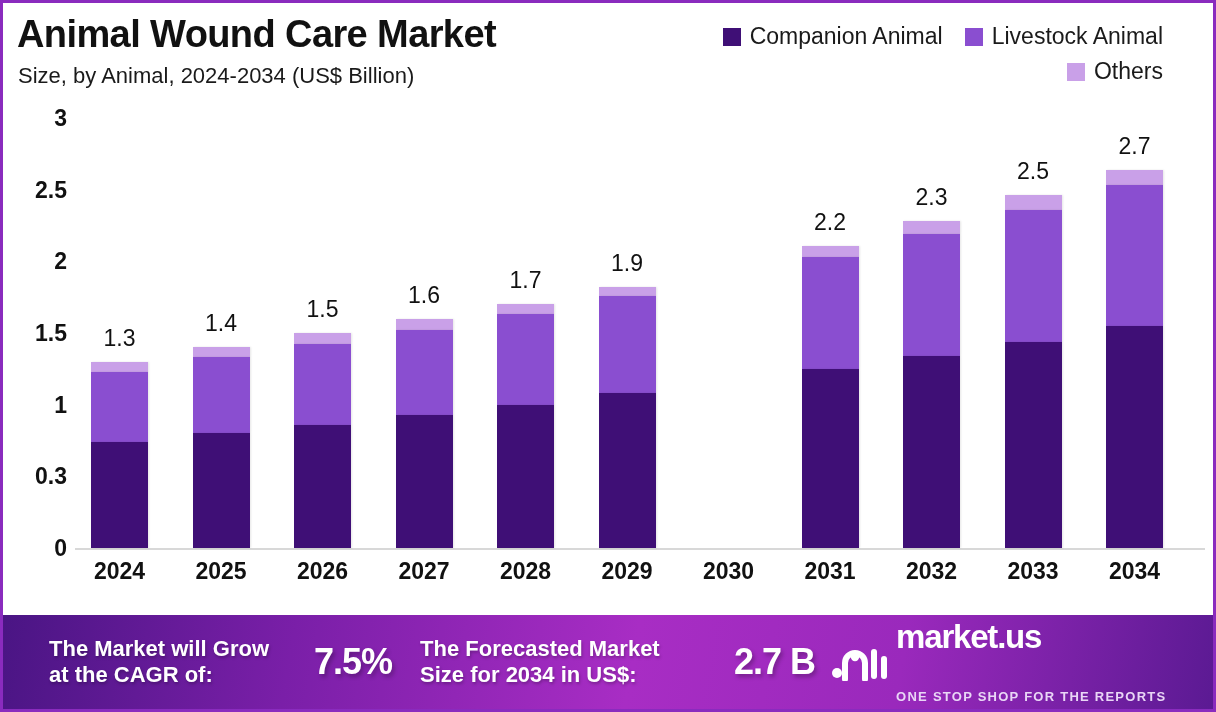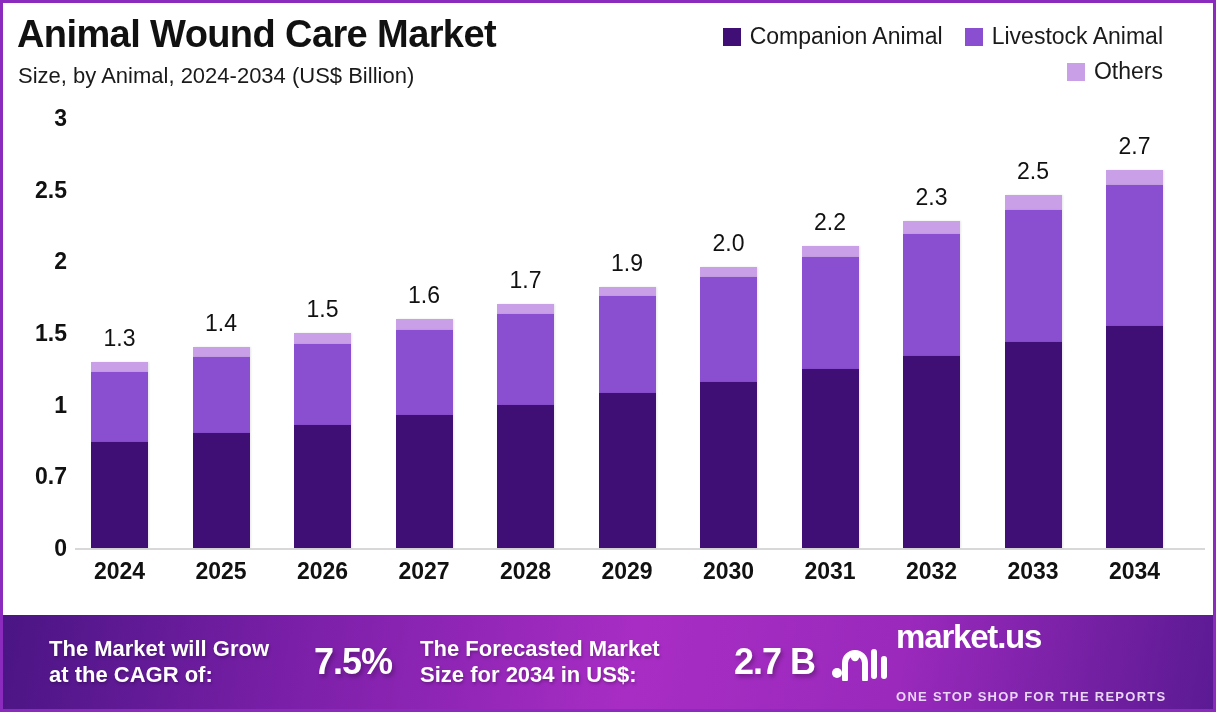--- a/index.html
+++ b/index.html
@@ -122,21 +122,21 @@
       </div>
       <div class="legend-item">
         <span class="legend-swatch" style="background: rgb(201, 160, 232);"></span>
         <span class="legend-label">Others</span>
       </div>
     </div>
 
   <div id="plot">
     <div id="axis-labels">
         <div class="ytick" style="top: 445px;">0</div>
-        <div class="ytick" style="top: 373.333px;">0.7</div>
+        <div class="ytick" style="top: 373.333px;">0.3</div>
         <div class="ytick" style="top: 301.667px;">1</div>
         <div class="ytick" style="top: 230px;">1.5</div>
         <div class="ytick" style="top: 158.333px;">2</div>
         <div class="ytick" style="top: 86.6667px;">2.5</div>
         <div class="ytick" style="top: 15px;">3</div>
       </div>
     <div id="gridline-zero"></div>
     <div id="bars">
         <div class="bar-group" style="left: 8px;">
           <div class="bar-stack">
@@ -178,28 +178,20 @@
           </div>
           <div class="bar-value" style="bottom: 253.667px;">1.7</div>
         </div>
         <div class="bar-group" style="left: 515.5px;">
           <div class="bar-stack">
             <div class="seg seg-shadow" title="Others 2029: 0.06" style="height: 8.6px; background: rgb(201, 160, 232);"></div>
             <div class="seg seg-shadow" title="Livestock Animal 2029: 0.68" style="height: 97.4667px; background: rgb(138, 78, 208);"></div>
             <div class="seg seg-shadow" title="Companion Animal 2029: 1.08" style="height: 154.8px; background: rgb(63, 15, 118);"></div>
           </div>
           <div class="bar-value" style="bottom: 270.867px;">1.9</div>
-        </div>
-        <div class="bar-group" style="left: 617px;">
-          <div class="bar-stack">
-            <div class="seg seg-shadow" title="Others 2030: 0.07" style="height: 10.0333px; background: rgb(201, 160, 232);"></div>
-            <div class="seg seg-shadow" title="Livestock Animal 2030: 0.73" style="height: 104.633px; background: rgb(138, 78, 208);"></div>
-            <div class="seg seg-shadow" title="Companion Animal 2030: 1.16" style="height: 166.267px; background: rgb(63, 15, 118);"></div>
-          </div>
-          <div class="bar-value" style="bottom: 290.933px;">2.0</div>
         </div>
         <div class="bar-group" style="left: 718.5px;">
           <div class="bar-stack">
             <div class="seg seg-shadow" title="Others 2031: 0.08" style="height: 11.4667px; background: rgb(201, 160, 232);"></div>
             <div class="seg seg-shadow" title="Livestock Animal 2031: 0.78" style="height: 111.8px; background: rgb(138, 78, 208);"></div>
             <div class="seg seg-shadow" title="Companion Animal 2031: 1.25" style="height: 179.167px; background: rgb(63, 15, 118);"></div>
           </div>
           <div class="bar-value" style="bottom: 312.433px;">2.2</div>
         </div>
         <div class="bar-group" style="left: 820px;">

